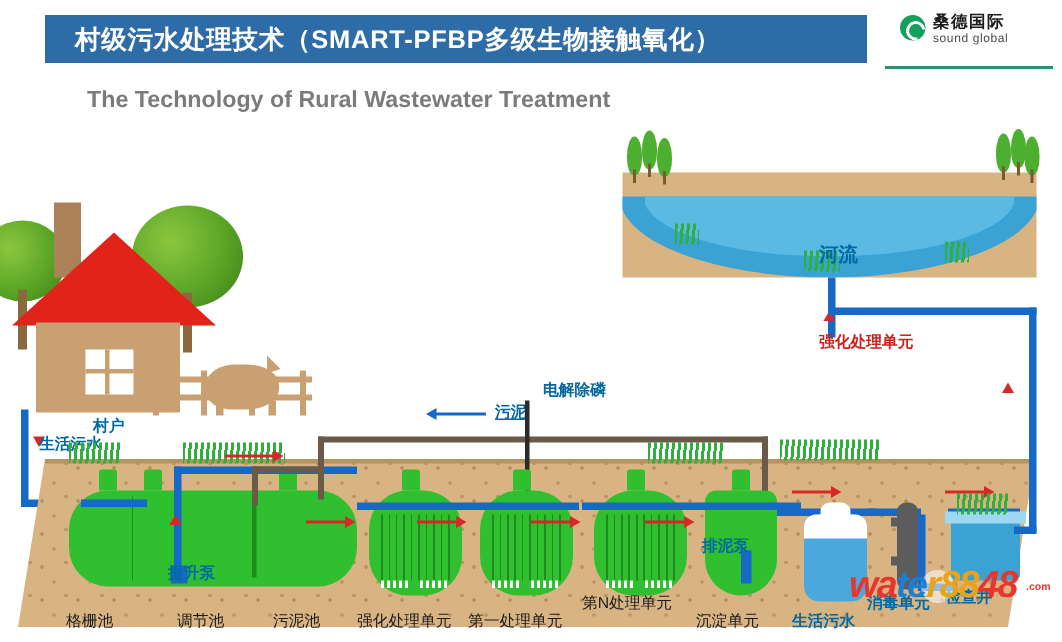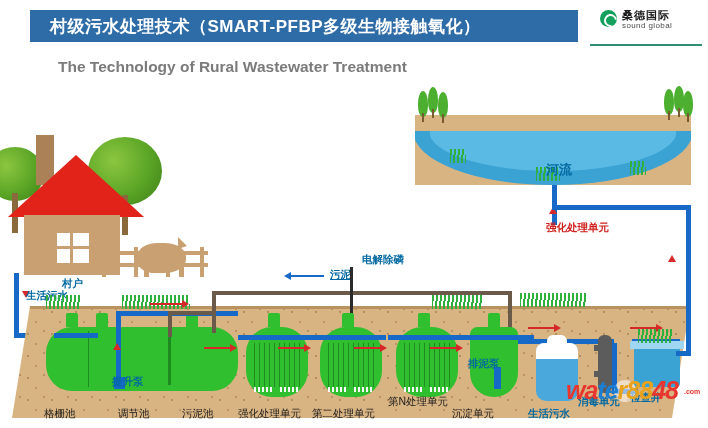--- a/index.html
+++ b/index.html
@@ -303,23 +303,23 @@
 
   <div class="pipe" style="left:686px;top:110px;width:5px;height:150px;"></div>
   <div class="pipe" style="left:552px;top:110px;width:139px;height:5px;"></div>
   <div class="pipe" style="left:676px;top:256px;width:15px;height:5px;"></div>
   <div class="ar-u" style="left:668px;top:160px;"></div>
 
   <div class="blbl" style="left:44px;top:312px;">格栅池</div>
   <div class="blbl" style="left:118px;top:312px;">调节池</div>
   <div class="blbl" style="left:182px;top:312px;">污泥池</div>
   <div class="blbl" style="left:238px;top:312px;">强化处理单元</div>
-  <div class="blbl" style="left:312px;top:312px;">第二处理单元</div>
+  <div class="blbl" style="left:312px;top:312px;">第一处理单元</div>
   <div class="blbl" style="left:388px;top:300px;text-align:center;">第N处理单元</div>
-  <div class="blbl" style="left:452px;top:312px;">沉淀单元</div>
+  <div class="blbl" style="left:464px;top:312px;">沉淀单元</div>
 </div>
 
 <div class="wm">
   <div class="wm-circ"></div>
   <div class="wm-top">
     <span>wa</span><span>te</span><span>r88</span><span>48</span>
   </div>
   <div class="wm-com">.com</div>
 </div>
 

